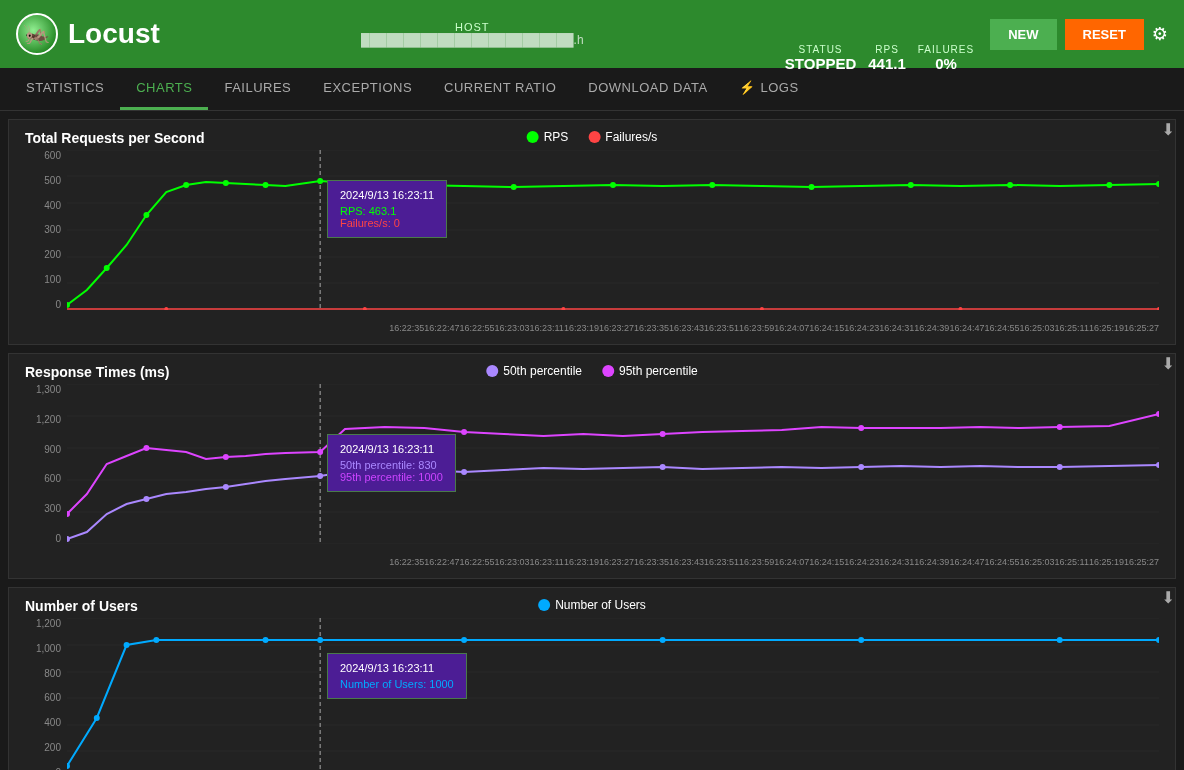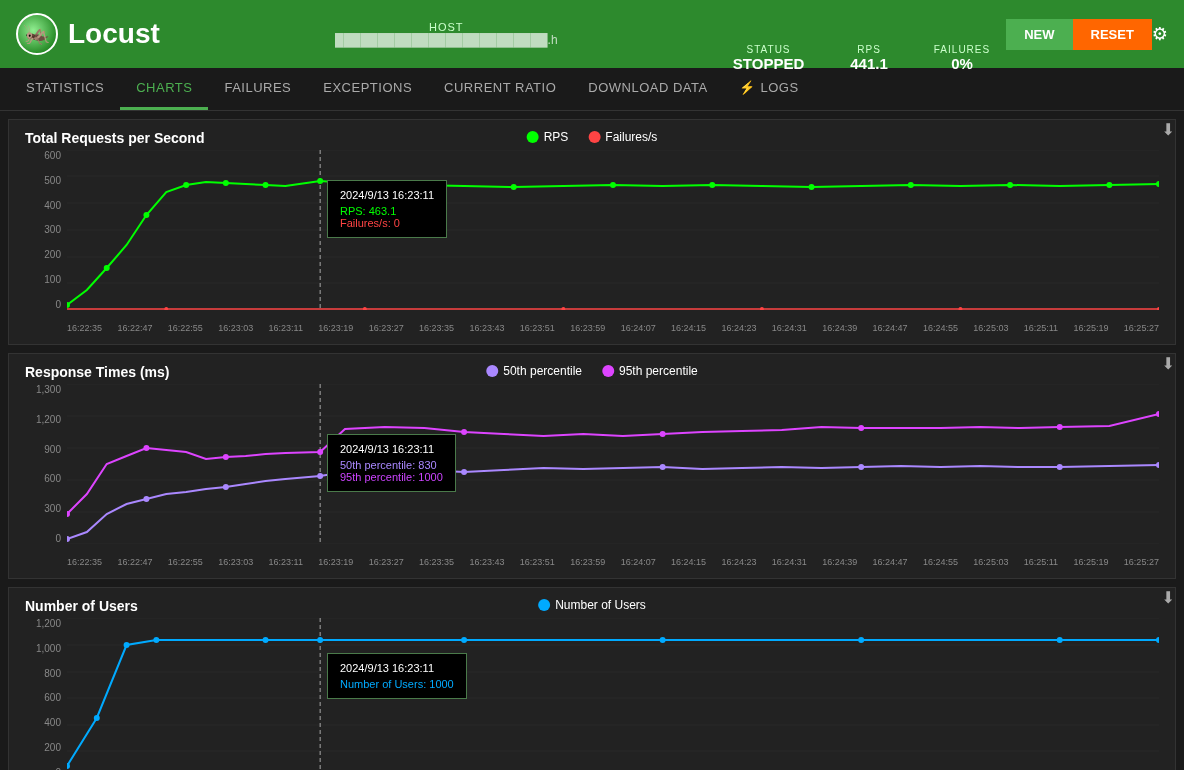--- a/index.html
+++ b/index.html
@@ -7,25 +7,25 @@
 
     
     .header { background: #2d8a2d; display: flex; align-items: center; padding: 0 16px; height: 68px; gap: 16px; }
     .logo-area { display: flex; align-items: center; gap: 10px; }
     .logo-icon { width: 42px; height: 42px; border-radius: 50%; background: radial-gradient(circle at 40% 40%, #90ee90, #006600); border: 2px solid #fff; display: flex; align-items: center; justify-content: center; overflow: hidden; }
     .logo-icon::after { content: '🦗'; font-size: 22px; }
     .logo-text { font-size: 28px; font-weight: bold; color: #fff; }
     .header-center { flex: 1; display: flex; flex-direction: column; align-items: center; }
     .host-label { font-size: 11px; color: #cfc; letter-spacing: 1px; }
     .host-value { font-size: 12px; color: #fff; opacity: 0.7; }
-    .header-stats { display: flex; gap: 46px; margin-left: auto; align-items: flex-start; margin-top: 48px; }
+    .header-stats { display: flex; gap: 12px; margin-left: auto; align-items: flex-start; margin-top: 48px; }
     .stat-item { display: flex; flex-direction: column; align-items: center; }
     .stat-label { font-size: 10px; color: #cfc; letter-spacing: 1px; }
     .stat-value { font-size: 15px; font-weight: bold; color: #fff; }
-    .header-buttons { display: flex; gap: 0; align-items: center; justify-content: flex-end; }
+    .header-buttons { display: flex; gap: 8px; align-items: center; justify-content: flex-end; }
     .btn-new { background: #4CAF50; color: #fff; border: none; padding: 8px 18px; font-weight: bold; cursor: pointer; font-size: 13px; }
     .btn-reset { background: #ff6600; color: #fff; border: none; padding: 8px 18px; font-weight: bold; cursor: pointer; font-size: 13px; }
     .btn-gear { background: none; border: none; color: #fff; font-size: 18px; cursor: pointer; }
 
     
     .nav { background: #1a1a1a; display: flex; border-bottom: 1px solid #333; padding: 0 10px; }
     .nav-item { padding: 12px 16px; font-size: 13px; color: #aaa; cursor: pointer; letter-spacing: 0.5px; text-transform: uppercase; border-bottom: 3px solid transparent; }
     .nav-item.active { color: #4CAF50; border-bottom: 3px solid #4CAF50; }
 
     
@@ -35,27 +35,27 @@
     .chart-title { font-size: 14px; font-weight: bold; color: #fff; margin-bottom: 2px; }
     .chart-legend { display: flex; gap: 20px; position: absolute; top: 10px; left: 50%; transform: translateX(-50%); }
     .legend-item { display: flex; align-items: center; gap: 5px; font-size: 12px; }
     .legend-dot { width: 12px; height: 12px; border-radius: 50%; }
 
     .chart-area { position: relative; height: 190px; margin-top: 4px; }
     .download-btn { position: absolute; top: 0; right: 0; background: none; border: none; color: #aaa; font-size: 16px; cursor: pointer; }
 
     .y-axis { position: absolute; left: 0; top: 0; bottom: 30px; width: 40px; display: flex; flex-direction: column; justify-content: space-between; align-items: flex-end; padding-right: 4px; font-size: 10px; color: #888; }
     .chart-body { position: absolute; left: 42px; right: 0; top: 0; bottom: 30px; }
-    .x-axis { position: absolute; left: 42px; right: 0; bottom: 0; height: 25px; display: flex; justify-content: space-between; align-items: center; font-size: 9px; color: #888; }
+    .x-axis { position: absolute; left: 42px; right: 0; bottom: 0; height: 25px; display: flex; justify-content: flex-end; align-items: center; font-size: 9px; color: #888; }
 
     svg.chart-svg { width: 100%; height: 100%; }
     .grid-line { stroke: #333; stroke-width: 0.5; }
 
     
-    .tooltip-box { position: absolute; background: #000000; border: 1px solid #4a7a4a; padding: 8px 12px; font-size: 11px; pointer-events: none; z-index: 10; }
+    .tooltip-box { position: absolute; background: #4c1d95; border: 1px solid #4a7a4a; padding: 8px 12px; font-size: 11px; pointer-events: none; z-index: 10; }
     .tooltip-time { color: #fff; margin-bottom: 4px; }
     .tooltip-rps { color: #00ff00; }
     .tooltip-fail { color: #ff4444; }
     .tooltip-50 { color: #aa88ff; }
     .tooltip-95 { color: #cc44ff; }
     .tooltip-users { color: #00aaff; }
     .dashed-line { stroke: #aaa; stroke-width: 1; stroke-dasharray: 4,3; }
   </style>
 </head>
 <body>

